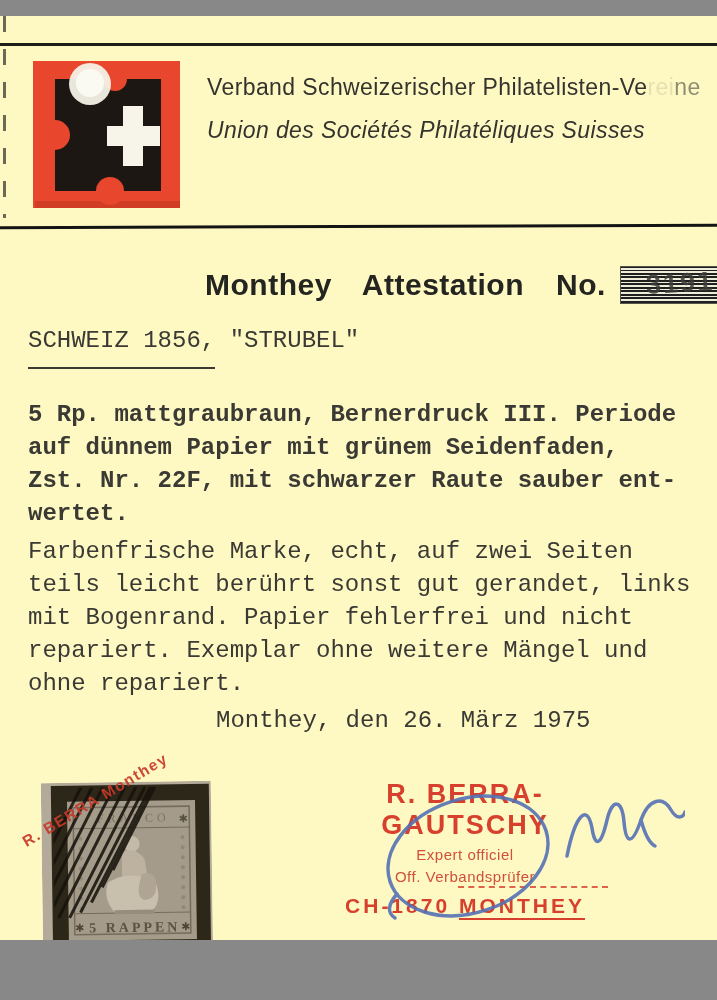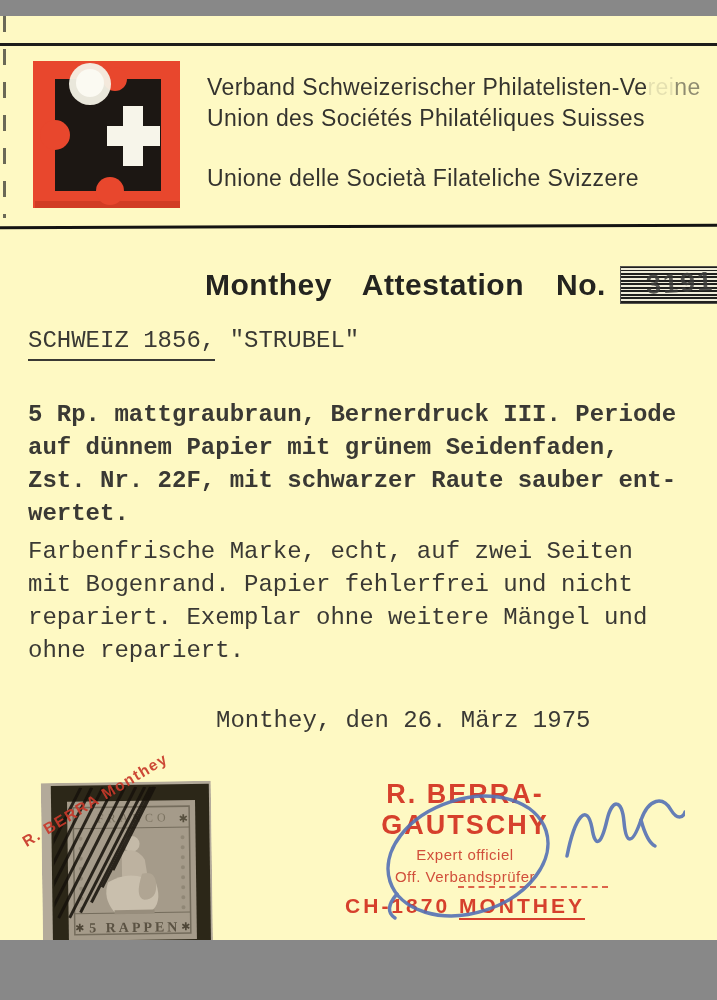--- a/index.html
+++ b/index.html
@@ -12,38 +12,38 @@
   .top-rule{position:absolute;left:0;top:27px;width:717px;height:3px;background:#1d1d1a;}
   .mid-rule{position:absolute;left:0;top:209px;width:717px;height:3px;background:#141412;transform:rotate(-0.2deg);}
   .left-dashes{position:absolute;left:3px;top:0;width:3px;height:202px;opacity:.7;
     background:repeating-linear-gradient(180deg,#2b2b28 0 16px,transparent 16px 33px);}
   .bottom-shadow{position:absolute;left:0;top:995px;width:717px;height:3px;background:#d8d5c2;}
   .corner-mark{position:absolute;left:1px;top:956px;width:2px;height:42px;background:#8f8c80;opacity:.7;}
 
   
   .logo{position:absolute;left:33px;top:45px;width:147px;height:147px;}
   .lh-line{position:absolute;left:207px;font-size:23px;letter-spacing:.4px;color:#34332e;white-space:nowrap;}
-  .lh1{top:58px;} .lh2{top:89px;} .lh3{top:149px;}
+  .lh1{top:58px;} .lh2{top:101px;font-style:italic;} .lh3{top:149px;}
   .lh-faded{opacity:.12;} .lh-dim{opacity:.55;}
 
   
   .heading{position:absolute;left:205px;top:250px;display:flex;align-items:center;
     font-weight:bold;font-size:30px;color:#242420;letter-spacing:.5px;}
   .heading .w2{margin-left:30px;} .heading .w3{margin-left:32px;}
   .no-box{margin-left:14px;width:120px;height:38px;position:relative;
     background:repeating-linear-gradient(180deg,#20201e 0 1.6px,#efecd9 1.6px 3.5px);
     box-shadow:0 0 0 1px #55544e inset;}
   .no-box .num{position:absolute;left:0;top:2px;width:100%;text-align:center;
     font-size:27px;font-weight:600;color:#3c3c3a;transform:rotate(-3deg);opacity:.85;letter-spacing:2px;}
 
   
   .typed{font-family:"Liberation Mono","DejaVu Sans Mono",monospace;font-size:24px;
     color:#3a3934;white-space:nowrap;}
   .title-line{position:absolute;left:28px;top:311px;}
-  .title-line .ul{border-bottom:2px solid #3a3934;padding-bottom:5px;}
+  .title-line .ul{border-bottom:2px solid #3a3934;padding-bottom:13px;}
   .para{position:absolute;left:28px;line-height:33px;}
   .para1{top:382px;font-weight:bold;} .para2{top:519px;}
   .date-line{position:absolute;left:216px;top:691px;}
 
   
   .stamp{position:absolute;left:42px;top:766px;width:170px;height:180px;transform:rotate(-0.8deg);}
   .red-overlay{position:absolute;left:24px;top:818px;transform:rotate(-31deg);transform-origin:0 50%;
     font-size:15.5px;font-weight:bold;color:#c8392a;letter-spacing:1.5px;opacity:.92;white-space:nowrap;}
 
   
@@ -81,21 +81,20 @@
       <circle cx="82" cy="18" r="12" fill="#e8472d"></circle>
       <rect x="90" y="45" width="20" height="60" fill="#f7f5ea"></rect>
       <rect x="74" y="65" width="53" height="20" fill="#f7f5ea"></rect>
       <circle cx="57" cy="23" r="21" fill="#f4f2e6" opacity="0.95"></circle>
       <circle cx="57" cy="22" r="14" fill="#fbfaf2"></circle>
     </svg>
   </div>
 
   <div class="lh-line lh1"><span>Verband Schweizerischer Philatelisten-Ve</span><span class="lh-faded">rei</span><span class="lh-dim">ne</span></div>
   <div class="lh-line lh2">Union des Sociétés Philatéliques Suisses</div>
-  <div class="lh-line lh3">Unione delle Società Filateliche Svizzere</div>
 
   <div class="mid-rule"></div>
 
   <div class="heading">
     <span class="w1">Monthey</span>
     <span class="w2">Attestation</span>
     <span class="w3">No.</span>
     <span class="no-box">
       <span class="num">3191</span>
     </span>
@@ -105,20 +104,21 @@
 
   <div class="typed para para1">
     <div>5 Rp. mattgraubraun, Bernerdruck III. Periode</div>
     <div>auf dünnem Papier mit grünem Seidenfaden,</div>
     <div>Zst. Nr. 22F, mit schwarzer Raute sauber ent-</div>
     <div>wertet.</div>
   </div>
 
   <div class="typed para para2">
     <div>Farbenfrische Marke, echt, auf zwei Seiten</div>
+    <div>teils leicht berührt sonst gut gerandet, links</div>
     <div>mit Bogenrand. Papier fehlerfrei und nicht</div>
     <div>repariert. Exemplar ohne weitere Mängel und</div>
     <div>ohne repariert.</div>
   </div>
 
   <div class="typed date-line">Monthey, den 26. März 1975</div>
 
   <div class="stamp">
     <svg width="170" height="180" viewBox="0 0 170 180">
       <rect x="0" y="0" width="170" height="180" fill="#b3aa9a"></rect>

